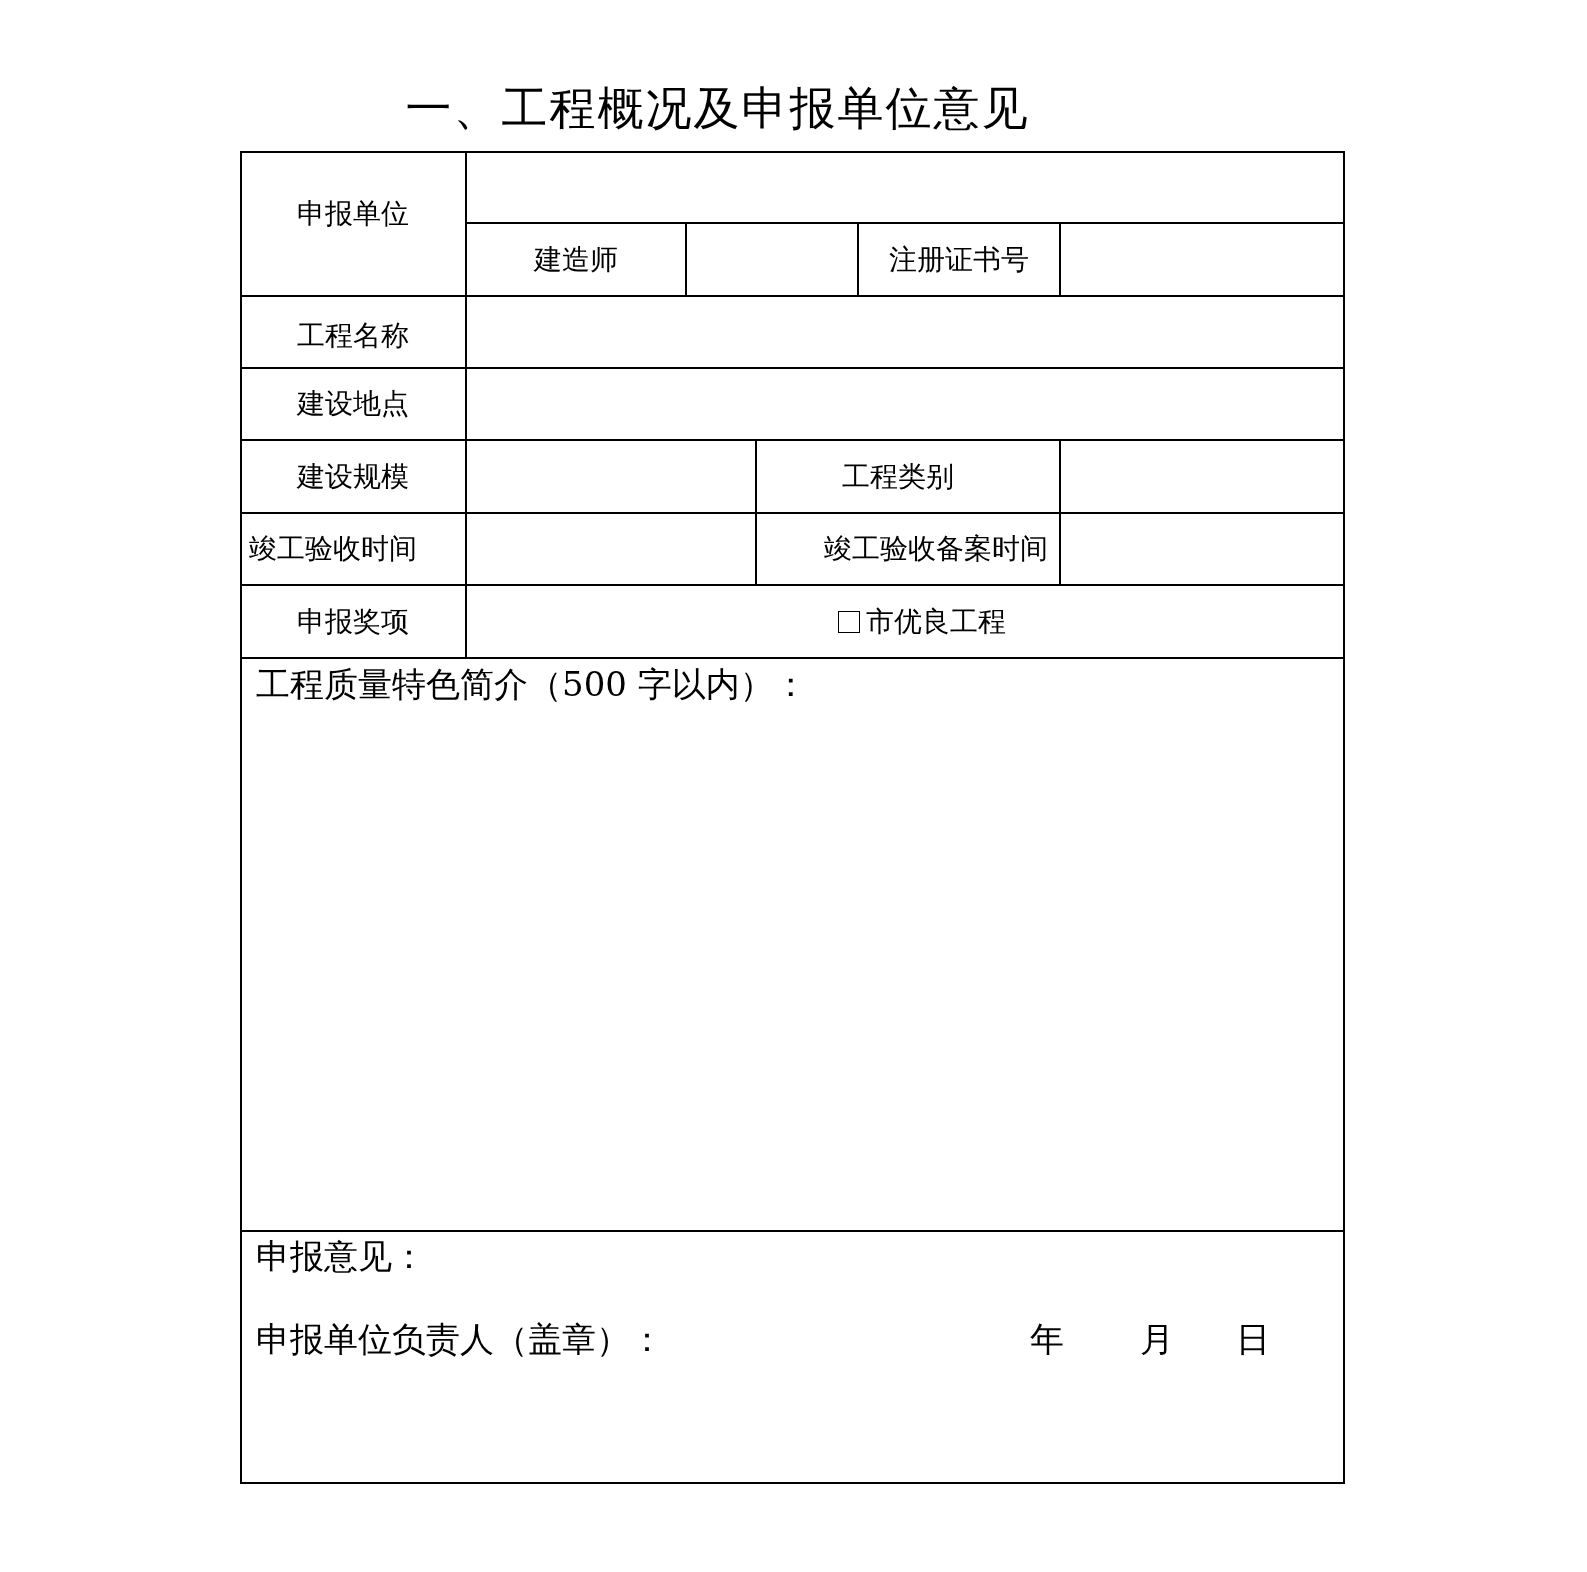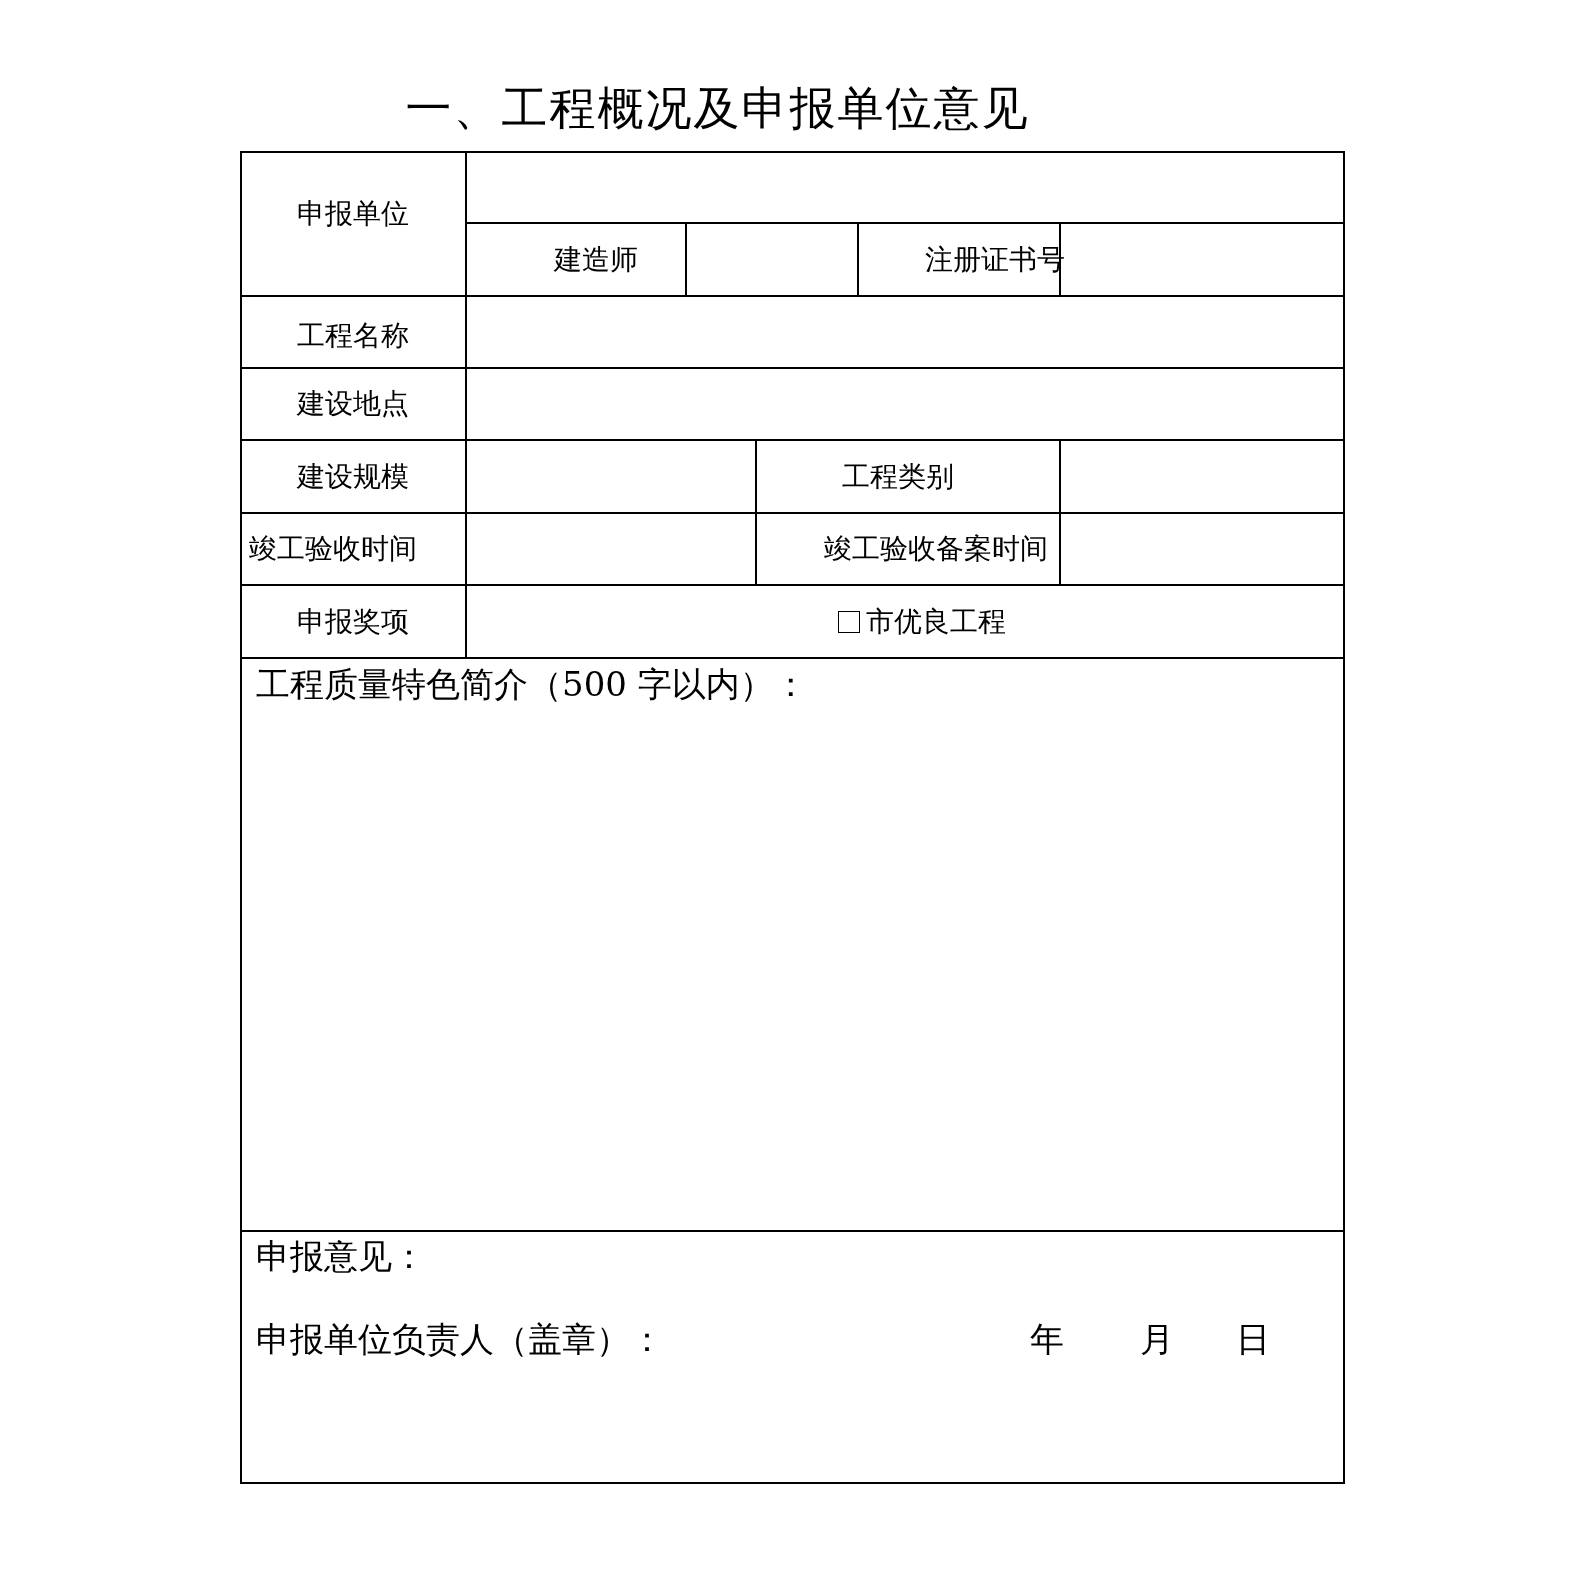--- a/index.html
+++ b/index.html
@@ -37,23 +37,23 @@
 
 <div class="line v" style="left:465px;top:151px;height:507px;"></div>
 <div class="line v" style="left:685px;top:222px;height:74px;"></div>
 <div class="line v" style="left:857px;top:222px;height:74px;"></div>
 <div class="line v" style="left:1059px;top:222px;height:74px;"></div>
 <div class="line v" style="left:755px;top:439px;height:146px;"></div>
 <div class="line v" style="left:1059px;top:439px;height:146px;"></div>
 
 <div class="cell" style="left:241px;top:152px;width:224px;height:124px;">申报单位</div>
 <div class="cell" style="left:467px;top:152px;width:876px;height:70px;"></div>
-<div class="cell" style="left:467px;top:224px;width:218px;height:71px;padding-left:20px;">建造师</div>
+<div class="cell" style="left:467px;top:224px;width:218px;height:71px;">建造师</div>
 <div class="cell" style="left:687px;top:224px;width:170px;height:71px;"></div>
-<div class="cell" style="left:859px;top:224px;width:200px;height:71px;padding-left:36px;">注册证书号</div>
+<div class="cell" style="left:859px;top:224px;width:200px;height:71px;">注册证书号</div>
 <div class="cell" style="left:1061px;top:224px;width:282px;height:71px;"></div>
 
 <div class="cell" style="left:241px;top:297px;width:224px;height:78px;">工程名称</div>
 <div class="cell" style="left:467px;top:297px;width:876px;height:70px;"></div>
 
 <div class="cell" style="left:241px;top:369px;width:224px;height:70px;">建设地点</div>
 <div class="cell" style="left:467px;top:369px;width:876px;height:70px;"></div>
 
 <div class="cell" style="left:241px;top:441px;width:224px;height:71px;">建设规模</div>
 <div class="cell" style="left:467px;top:441px;width:288px;height:71px;"></div>

